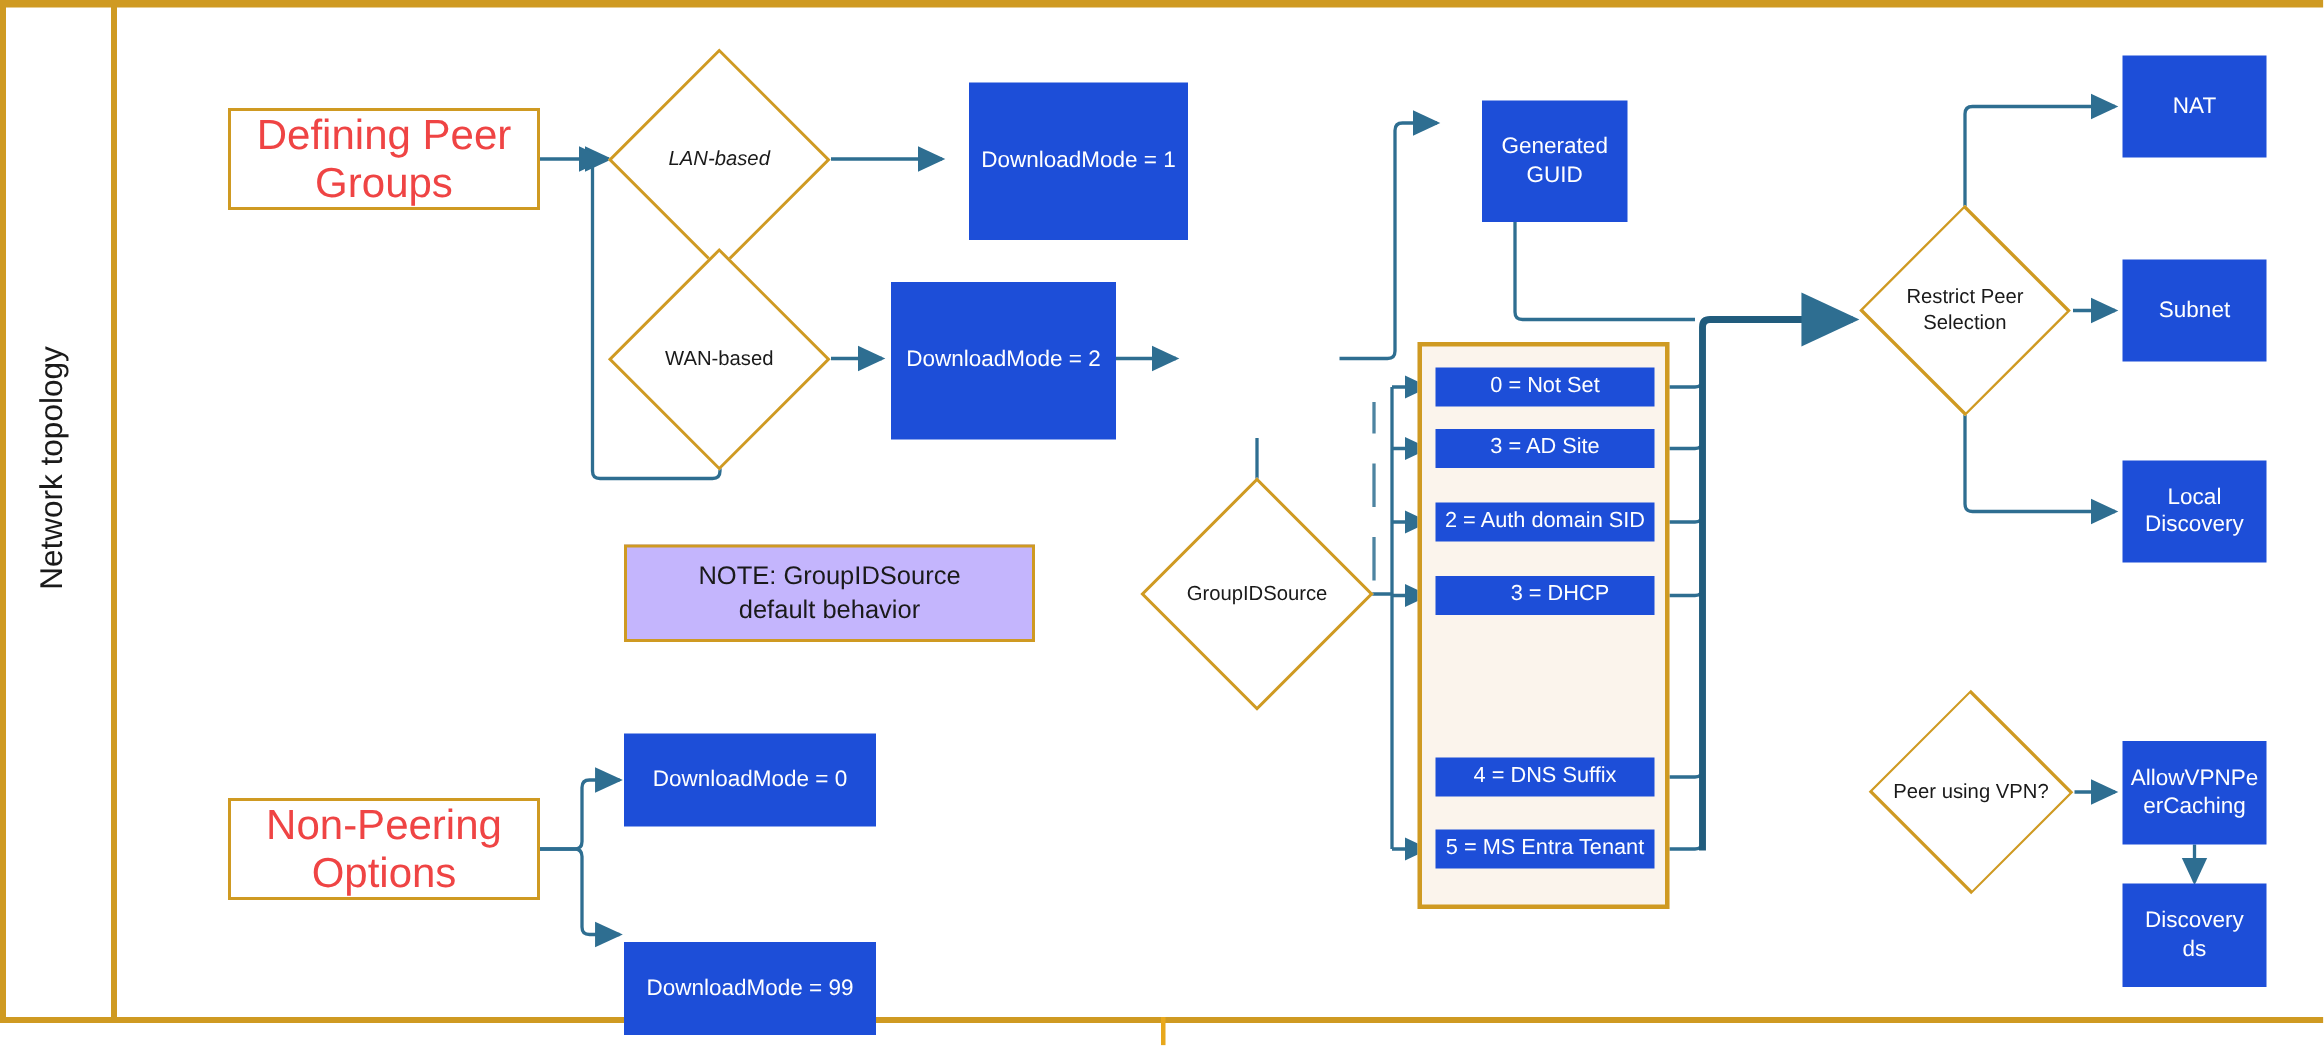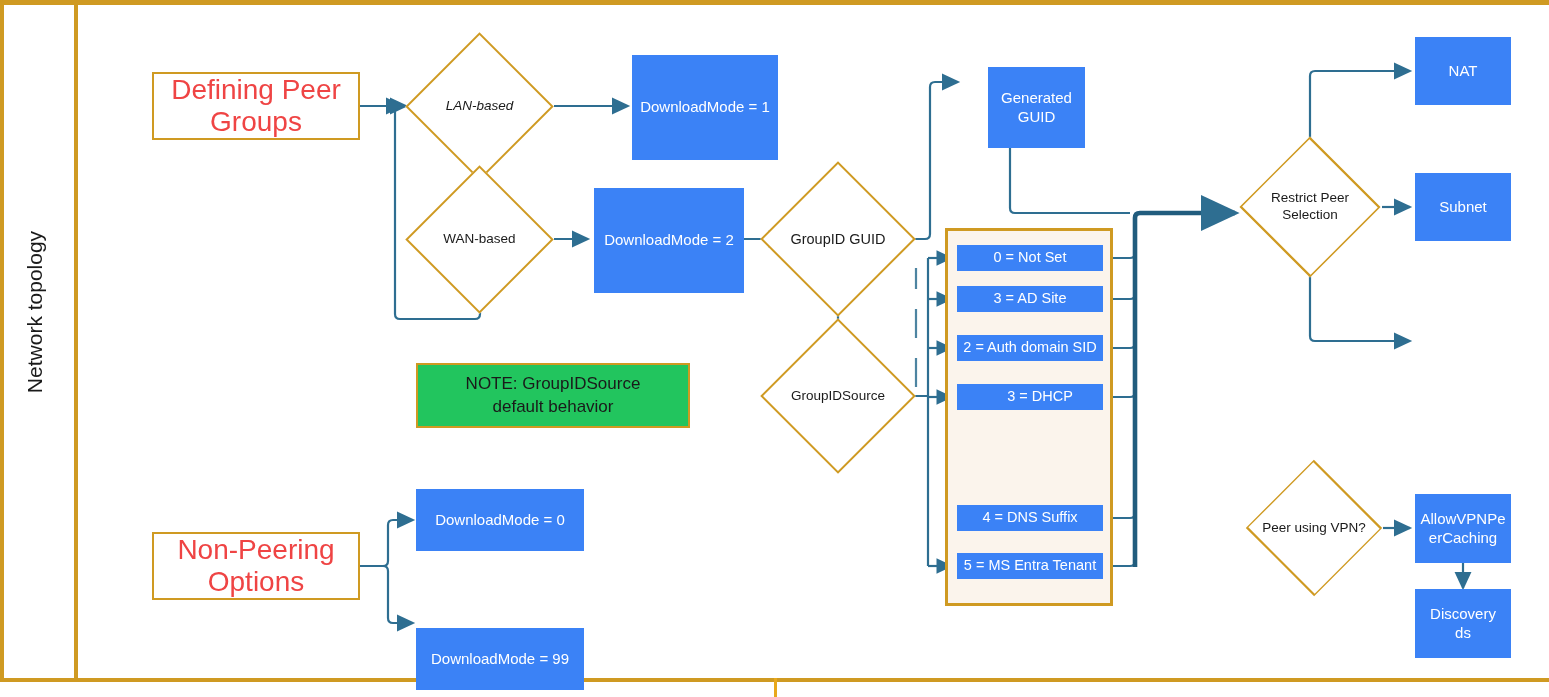--- a/index.html
+++ b/index.html
@@ -22,21 +22,21 @@
     position:absolute;left:-85px;top:300px;width:240px;
     transform:rotate(-90deg);
     transform-origin:center center;
     text-align:center;
     font-size:21px;color:#1a1a1a;white-space:nowrap;
   }
 
   
   .gbox{
     position:absolute;
-    background:#3b82f6;
+    background:#1d4ed8;
     color:#ffffff;
     display:flex;align-items:center;justify-content:center;
     text-align:center;
     font-size:15px;
     line-height:1.22;
     box-sizing:border-box;
     padding:2px 4px;
   }
   .gbox.small{font-size:14.5px;}
   .obox{
@@ -44,21 +44,21 @@
     background:#ffffff;
     border:2.5px solid #CF9A22;
     color:#ef4444;
     display:flex;align-items:center;justify-content:center;
     text-align:center;
     font-size:28px;
     box-sizing:border-box;
   }
   .notebox{
     position:absolute;
-    background:#22c55e;
+    background:#c4b5fd;
     border:2.5px solid #CF9A22;
     color:#1a1a1a;
     display:flex;align-items:center;justify-content:center;
     text-align:center;
     font-size:17px;line-height:1.3;
     box-sizing:border-box;
     padding:4px 25px;
   }
   .group-panel{
     position:absolute;
@@ -176,30 +176,26 @@
   <div class="diamond" style="left:427px;top:54px;width:105px;height:105px;font-style:italic;">
     <div class="dshape"></div>
     <div class="dlabel">LAN-based</div>
   </div>
 
   <div class="diamond" style="left:427px;top:187px;width:105px;height:105px;">
     <div class="dshape"></div>
     <div class="dlabel">WAN-based</div>
   </div>
 
-  <div class="gbox" style="left:632px;top:55px;width:146px;height:105px;">DownloadMode = 1</div>
+  <div class="gbox" style="left:646px;top:55px;width:146px;height:105px;">DownloadMode = 1</div>
 
   <div class="gbox" style="left:594px;top:188px;width:150px;height:105px;">DownloadMode = 2</div>
 
   <div class="notebox" style="left:416px;top:363px;width:274px;height:65px;">NOTE: GroupIDSource default behavior</div>
 
-  <div class="diamond big" style="left:783px;top:184px;width:110px;height:110px;">
-    <div class="dshape"></div>
-    <div class="dlabel">GroupID GUID</div>
-  </div>
 
   <div class="diamond" style="left:783px;top:341px;width:110px;height:110px;">
     <div class="dshape"></div>
     <div class="dlabel">GroupIDSource</div>
   </div>
 
   <div class="gbox" style="left:962px;top:67px;width:97px;height:81px;white-space:pre-line;margin-left:26px;">Generated
 GUID</div>
 
   <div class="group-panel" style="left:945px;top:228px;width:168px;height:378px;"></div>
@@ -212,20 +208,22 @@
   <div class="gbox small" style="left:957px;top:553px;width:146px;height:26px;">5 = MS Entra Tenant</div>
 
   <div class="diamond" style="left:1246px;top:164px;width:128px;height:86px;">
     <div class="dshape" style="transform:rotate(45deg) scale(0.78,1.16);"></div>
     <div class="dlabel">Restrict Peer
 Selection</div>
   </div>
 
   <div class="gbox" style="left:1415px;top:37px;width:96px;height:68px;white-space:pre-line;">NAT</div>
   <div class="gbox" style="left:1415px;top:173px;width:96px;height:68px;white-space:pre-line;">Subnet</div>
+  <div class="gbox" style="left:1415px;top:307px;width:96px;height:68px;white-space:pre-line;">Local
+Discovery</div>
 
   <div class="diamond" style="left:1245px;top:485px;width:138px;height:86px;">
     <div class="dshape" style="transform:rotate(45deg) scale(0.70,1.12);"></div>
     <div class="dlabel">Peer using VPN?</div>
   </div>
 
   <div class="gbox" style="left:1415px;top:494px;width:96px;height:69px;white-space:pre-line;">AllowVPNPe
 erCaching</div>
   <div class="gbox" style="left:1415px;top:589px;width:96px;height:69px;white-space:pre-line;">Discovery
 ds</div>

